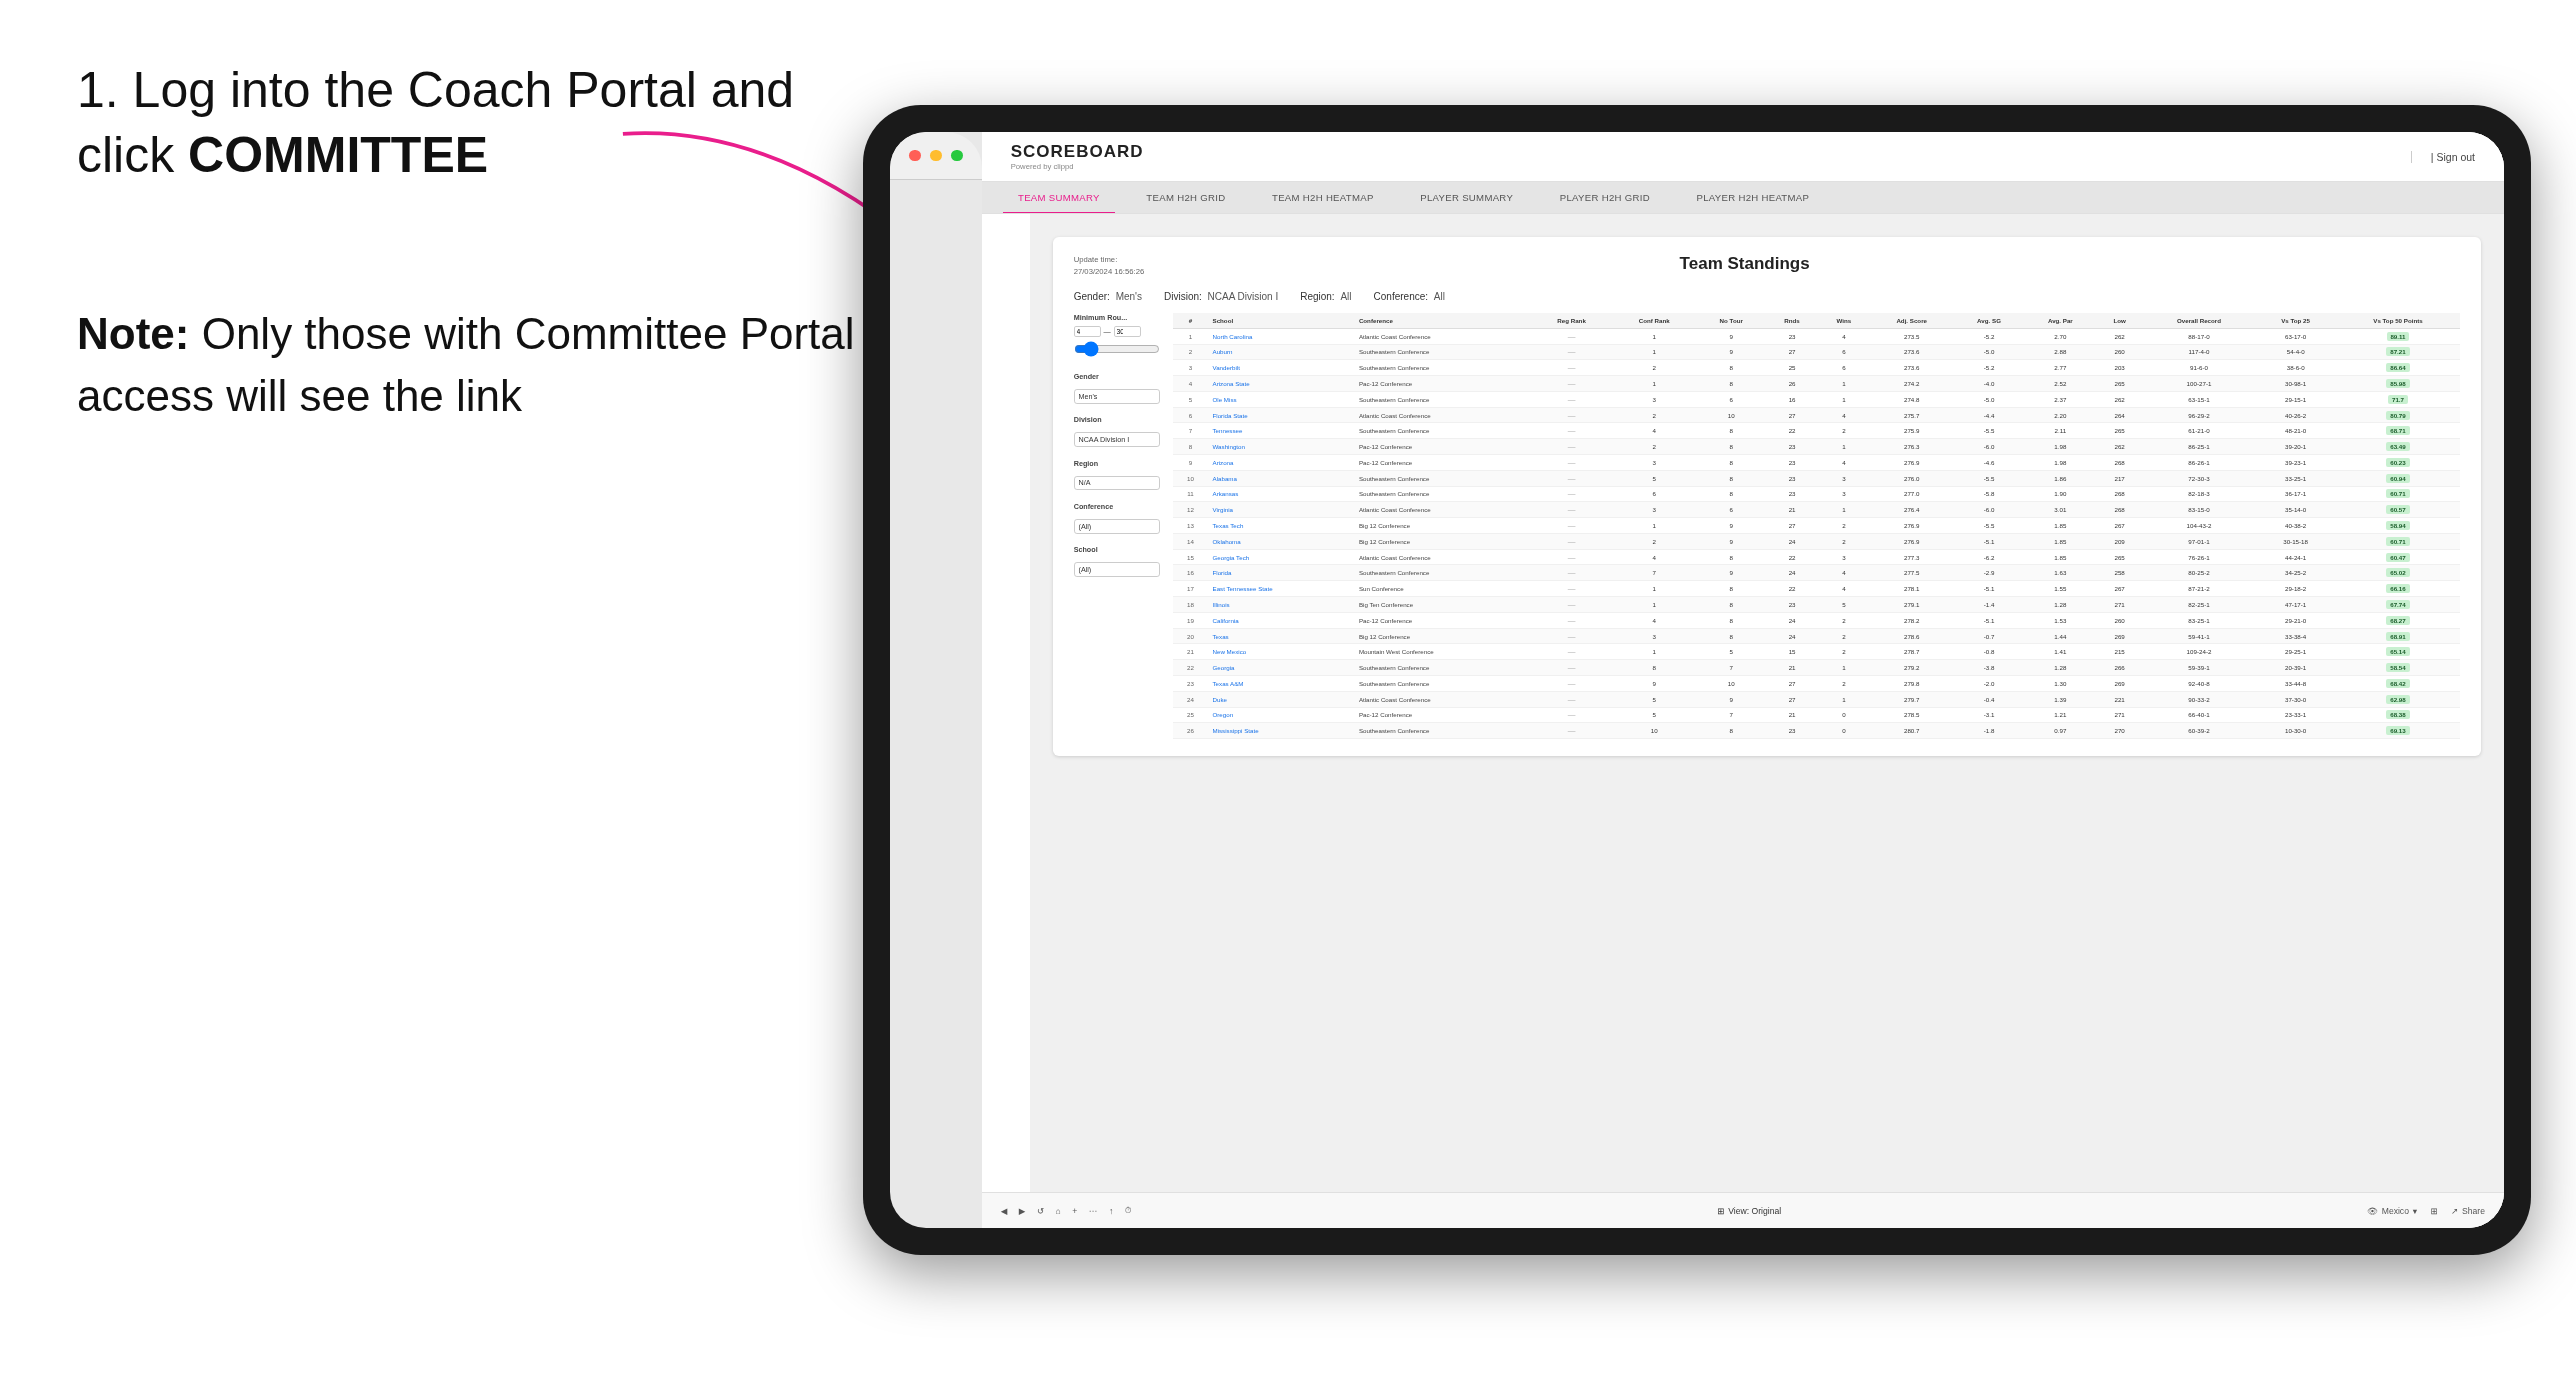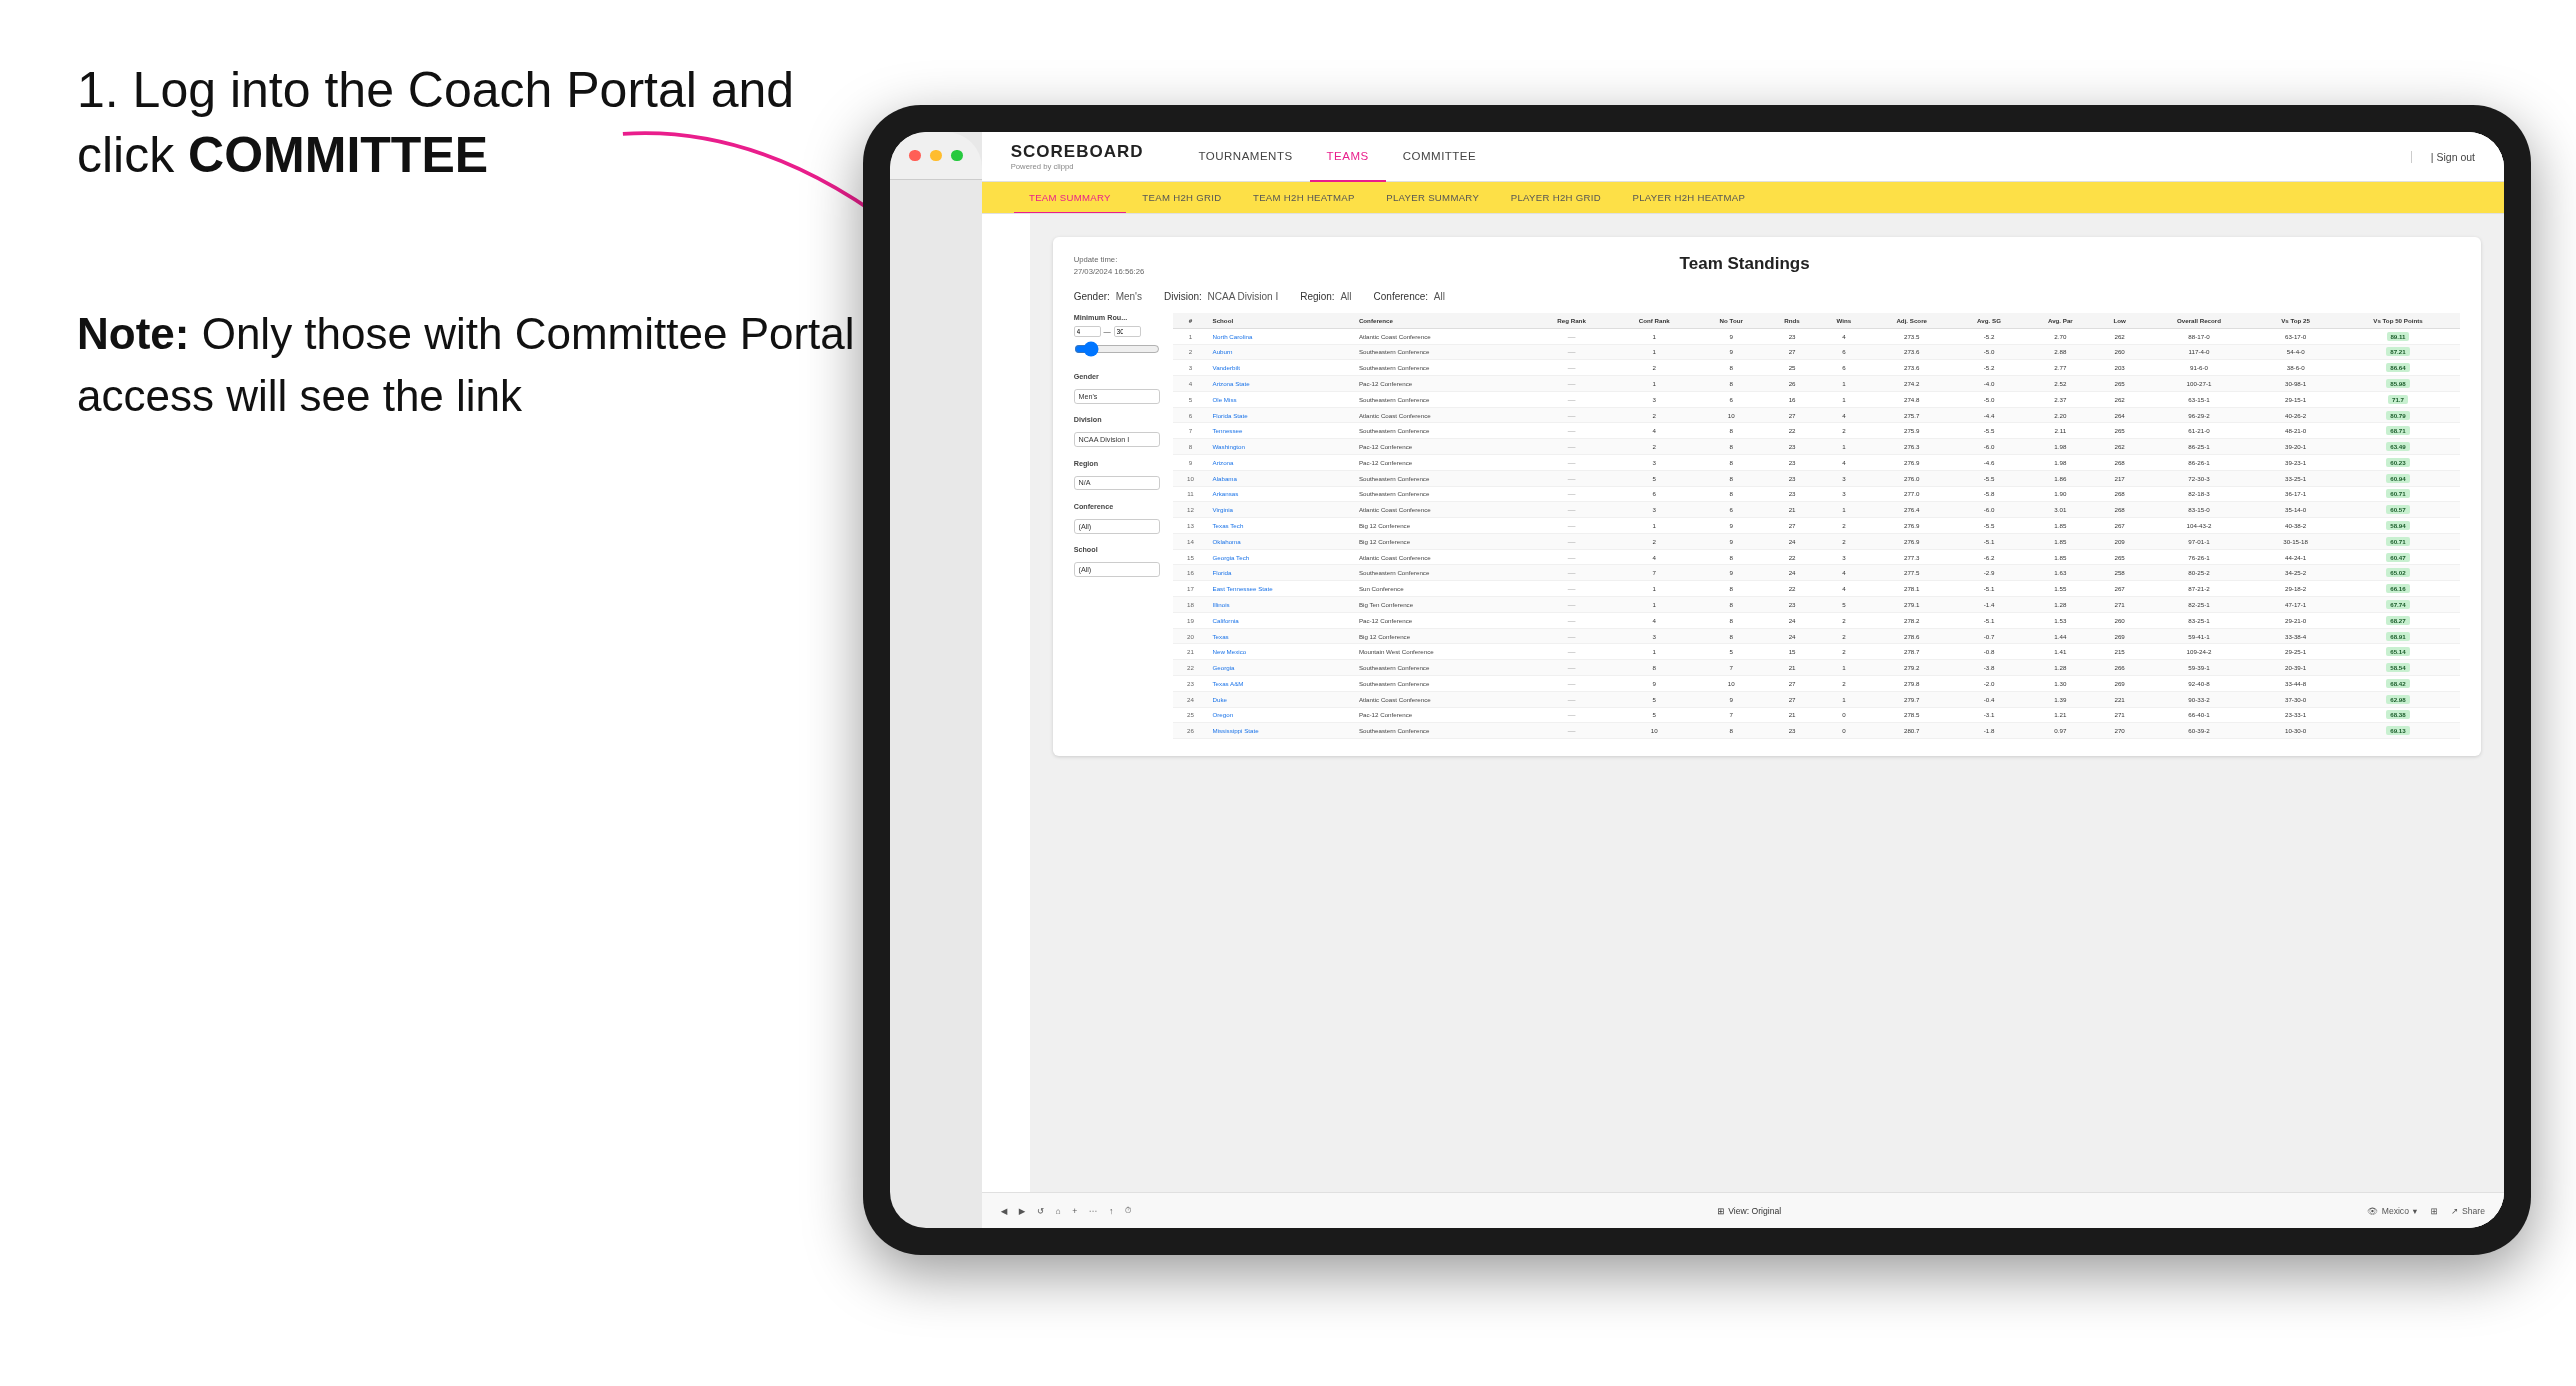--- a/index.html
+++ b/index.html
@@ -156,25 +156,25 @@
       font-size: 10.5px;
       color: #444;
       cursor: pointer;
       margin-left: auto;
       padding-left: 19px;
       border-left: 1px solid #ccc;
     }
 
     
     .sub-nav {
-      background: #fde047;
+      background: #e5e5e5;
       border-bottom: 1px solid #e0e0e0;
       display: flex;
-      padding: 0 32px;
-      gap: 1px;
+      padding: 0 21px;
+      gap: 16px;
     }
     .sub-nav-item {
       font-size: 9.6px;
       color: #555;
       padding: 9.6px 15.3px;
       cursor: pointer;
       border-bottom: 1.9px solid transparent;
       font-weight: 500;
       letter-spacing: 0.3px;
     }
@@ -442,25 +442,20 @@
       <div class="browser-dot" style="background:#ffbd2e;"></div>
       <div class="browser-dot" style="background:#27c93f;"></div>
     </div>
 
     <div class="app-content">
 
       <div class="top-nav">
         <div class="logo-area">
           <span class="logo-scoreboard">SCOREBOARD</span>
           <span class="logo-powered">Powered by clippd</span>
-        </div>
-        <div class="nav-items">
-          <div class="nav-item">TOURNAMENTS</div>
-          <div class="nav-item active">TEAMS</div>
-          <div class="nav-item committee-item">COMMITTEE</div>
         </div>
         <div class="sign-out">| Sign out</div>
       </div>
 
       <div class="sub-nav">
         <div class="sub-nav-item active">TEAM SUMMARY</div>
         <div class="sub-nav-item">TEAM H2H GRID</div>
         <div class="sub-nav-item">TEAM H2H HEATMAP</div>
         <div class="sub-nav-item">PLAYER SUMMARY</div>
         <div class="sub-nav-item">PLAYER H2H GRID</div>

